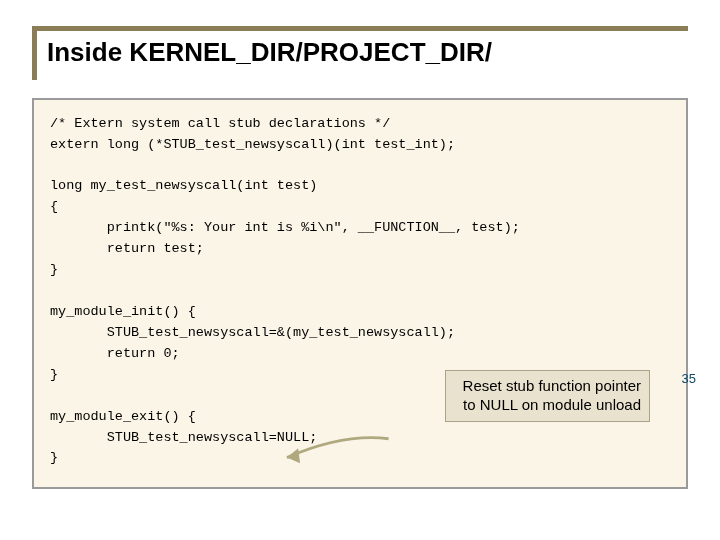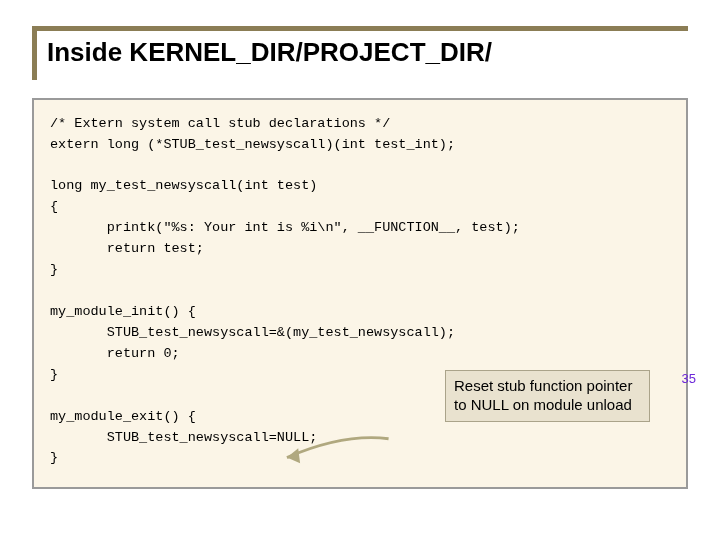--- a/index.html
+++ b/index.html
@@ -44,38 +44,38 @@
     position: absolute;
     right: 70px;
     top: 370px;
     width: 205px;
     background: #e9e2cf;
     border: 1px solid #aaa38a;
     padding: 6px 8px;
     font-family: Arial, sans-serif;
     font-size: 15px;
     line-height: 1.25;
-    text-align: left;
+    text-align: right;
     color: #000;
     white-space: normal;
   }
   .arrow {
     position: absolute;
     left: 275px;
     top: 435px;
     width: 118px;
     height: 32px;
   }
   .arrow svg { width: 100%; height: 100%; }
   .page-num {
     position: absolute;
     right: 24px;
     bottom: 14px;
     font-size: 13px;
-    color: #6d28d9;
+    color: #0c4a6e;
   }
 </style>
 </head>
 <body>
 
 <div class="slide">
   <div class="title-box">
     <h1>
       <span>Inside KERNEL_DIR/PROJECT_DIR/</span><br>
     </h1>

